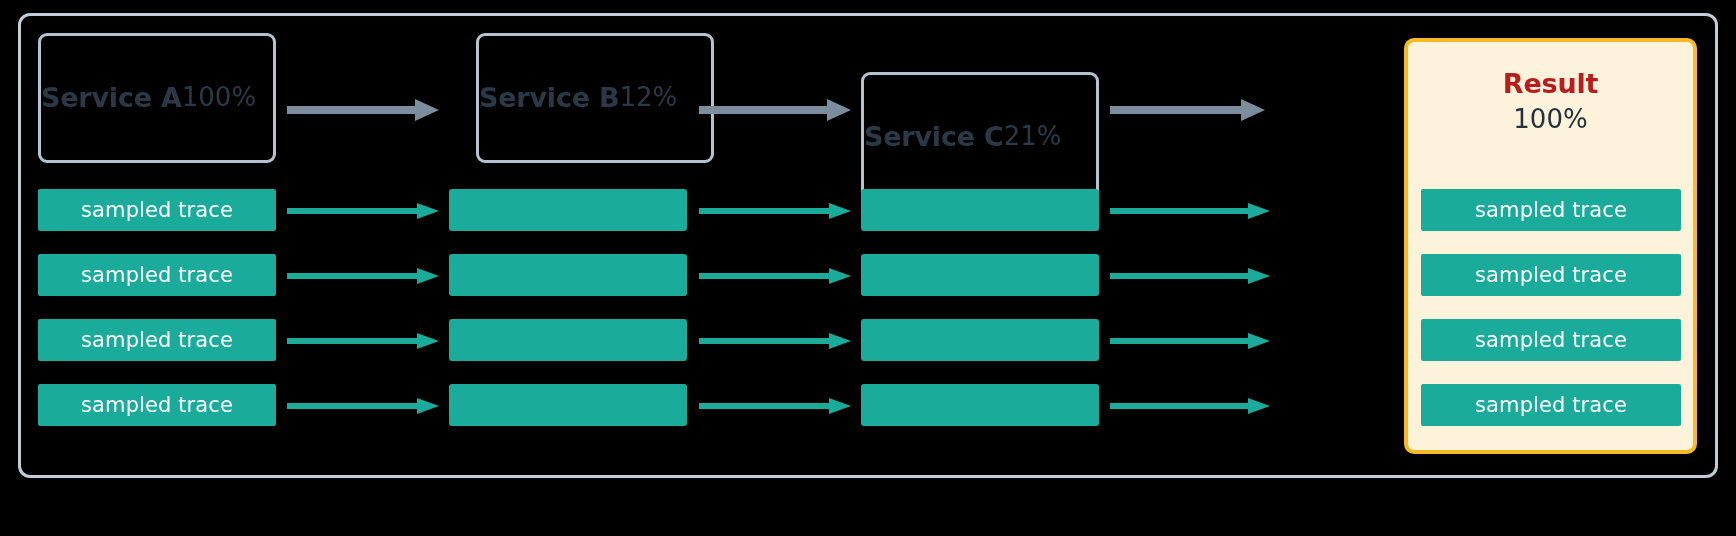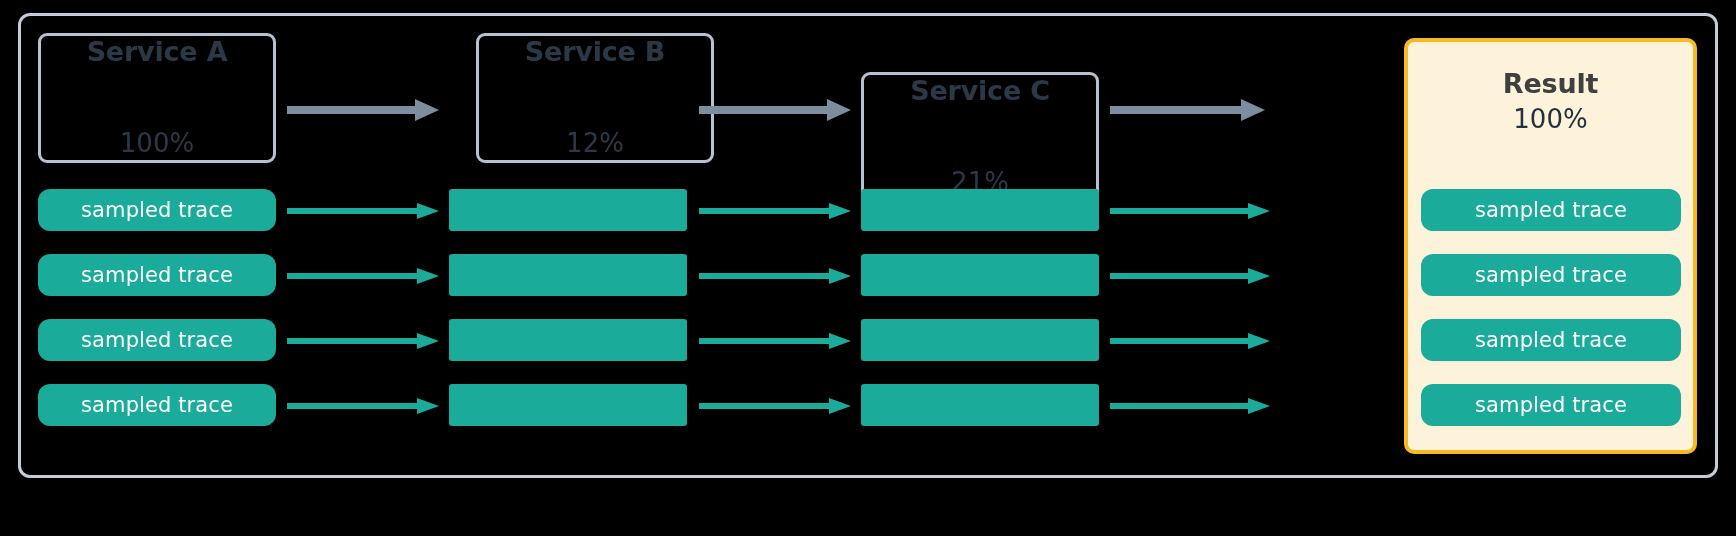--- a/index.html
+++ b/index.html
@@ -32,23 +32,23 @@
   }
 
   
   .service-box {
     position: absolute;
     box-sizing: border-box;
     border: 3px solid #b5c2cf;
     border-radius: 9px;
     background: transparent;
     display: flex;
-    flex-direction: column;
+    flex-direction: row;
     align-items: center;
-    justify-content: space-between;
+    justify-content: flex-start;
   }
   .service-name {
     font-size: 27px;
     font-weight: bold;
     color: #2b3947;
     line-height: 1.22;
     letter-spacing: -0.2px;
   }
   .service-pct {
     font-size: 26px;
@@ -70,21 +70,21 @@
     background: #fcf3da;
   }
   .result-name {
     position: absolute;
     left: 0;
     right: 0;
     top: 26px;
     text-align: center;
     font-size: 27px;
     font-weight: bold;
-    color: #404040;
+    color: #b91c1c;
     letter-spacing: -0.2px;
   }
   .result-pct {
     position: absolute;
     left: 0;
     right: 0;
     top: 62px;
     text-align: center;
     font-size: 26px;
     color: #24313e;
@@ -92,21 +92,21 @@
 
   
   .trace-bar {
     position: absolute;
     box-sizing: border-box;
     background: #1aab9b;
     display: flex;
     align-items: center;
     justify-content: center;
   }
-  .trace-bar.rounded { border-radius: 12px; }
+  .trace-bar.rounded { border-radius: 2px; }
   .trace-bar.square  { border-radius: 3px; }
   .trace-label {
     font-size: 21px;
     color: #ffffff;
     letter-spacing: 0.1px;
     white-space: nowrap;
   }
 
   
   .arrow {

